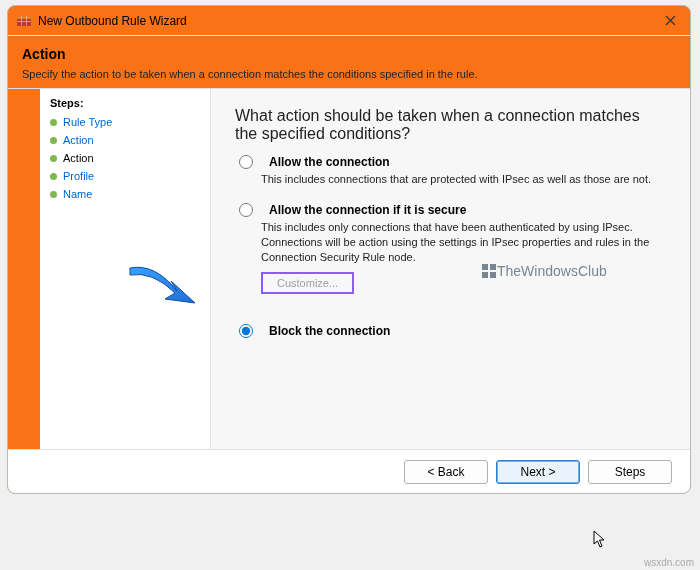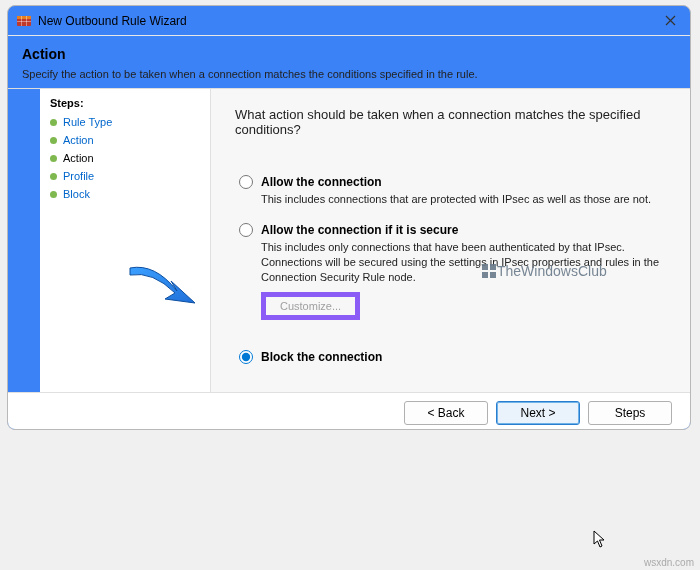--- a/index.html
+++ b/index.html
@@ -7,22 +7,22 @@
       font-family: "Segoe UI", Tahoma, sans-serif;
       font-size: 12px;
       background: #f0f0f0;
       width: 700px;
       height: 570px;
       position: relative;
     }
     .window {
       position: absolute;
       left: 7px; top: 5px;
-      width: 684px; height: 425px;
-      background: #3b82f6;
+      width: 684px; height: 489px;
+      background: #f97316;
       border: 1px solid #b8b8b8;
       border-radius: 8px;
       display: flex;
       flex-direction: column;
       overflow: hidden;
     }
     .titlebar {
       height: 30px;
       display: flex;
       align-items: center;
@@ -65,38 +65,38 @@
     }
     .step .label { color: #0066cc; text-align: center; }
     .step.current .label { color: #000; }
     .content {
       flex: 1;
       background: #f7f7f7;
       border-left: 1px solid #e0e0e0;
       padding: 18px 28px 12px 24px;
       position: relative;
     }
-    .content .question { font-size: 13px; color: #222; margin-bottom: 38px; }
+    .content .question { font-size: 16px; color: #222; margin-bottom: 12px; }
     .option {
       margin-bottom: 16px;
       padding-left: 4px;
     }
-    .option .row { display: flex; align-items: center; gap: 8px; }
+    .option .row { display: flex; align-items: center; gap: 16px; }
     .option input[type=radio] { width: 14px; height: 14px; accent-color: #0078d4; cursor:pointer; }
     .option .opt-label { font-size: 12px; font-weight: 600; color: #000; }
     .option .opt-desc {
       font-size: 11px; color: #222;
       margin-left: 22px; margin-top: 3px; line-height: 1.35;
     }
     .customize-btn {
       margin-left: 22px; margin-top: 8px;
       padding: 3px 14px;
       font-size: 11px;
       background: #f7f7f7; color: #a0a0a0;
-      border: 5px solid #8b5cf6;
+      border: 2px solid #8b5cf6;
       cursor: default;
     }
     .watermark {
       position: absolute;
       left: 270px; top: 174px;
       display: flex; align-items: center; 
       color: #6a7a8a; font-size: 14px; font-weight: 500;
       opacity: 0.9;
       pointer-events: none;
     }
@@ -188,41 +188,41 @@
       <div class="step current">
         <span class="bullet"></span>
         <span class="label">Action</span>
       </div>
       <div class="step">
         <span class="bullet"></span>
         <span class="label">Profile</span>
       </div>
       <div class="step">
         <span class="bullet"></span>
-        <span class="label">Block</span>
+        <span class="label">Name</span>
       </div>
     </div>
 
     <div class="content">
       <div class="question">What action should be taken when a connection matches the specified conditions?</div>
 
       <div class="option">
         <label class="row">
           <input type="radio" name="act" style="">
           <span class="opt-label">Allow the connection</span>
         </label>
         <div class="opt-desc">This includes connections that are protected with IPsec as well as those are not.</div>
       </div>
 
       <div class="option">
         <label class="row">
           <input type="radio" name="act" style="">
           <span class="opt-label">Allow the connection if it is secure</span>
         </label>
-        <div class="opt-desc">This includes only connections that have been authenticated by that IPsec. Connections will be secured using the settings in IPsec properties and rules in the Connection Security Rule node.</div>
+        <div class="opt-desc">This includes only connections that have been authenticated by using IPsec. Connections will be action using the settings in IPsec properties and rules in the Connection Security Rule node.</div>
         <button class="customize-btn" disabled="">Customize...</button>
       </div>
 
       <div class="option block">
         <label class="row">
           <input type="radio" name="act" checked="" style="">
           <span class="opt-label">Block the connection</span>
         </label>
       </div>
 

